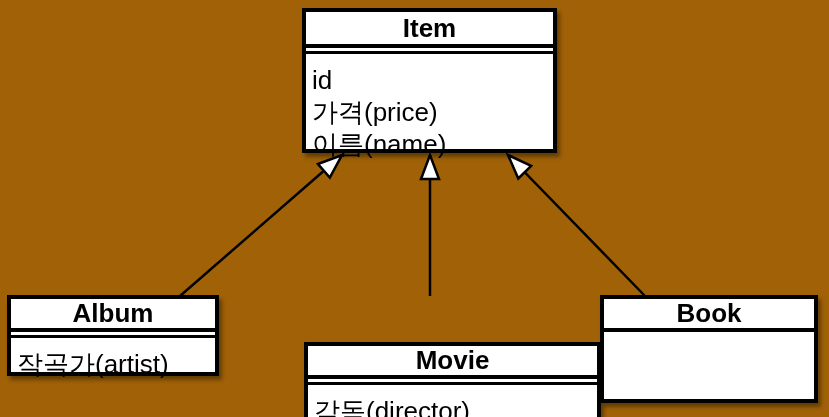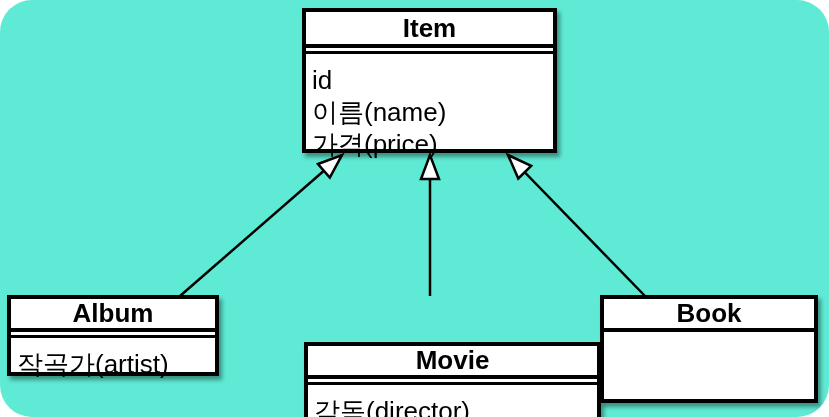--- a/index.html
+++ b/index.html
@@ -5,23 +5,22 @@
   html, body {
     margin: 0;
     padding: 0;
     background: #ffffff;
     font-family: "Liberation Sans", "DejaVu Sans", sans-serif;
   }
   .canvas {
     position: relative;
     width: 829px;
     height: 417px;
-    background: #5eead4;
+    background: #a16207;
     overflow: hidden;
-    border-radius: 32px;
   }
   .arrow-layer {
     position: absolute;
     left: 0;
     top: 0;
     width: 829px;
     height: 417px;
     z-index: 1;
   }
   .uml-class {
@@ -78,22 +77,22 @@
     </defs>
     <line x1="180" y1="296" x2="342" y2="155" stroke="#000000" stroke-width="2.5" marker-end="url(#gen-tri)"></line>
     <line x1="430" y1="296" x2="430" y2="155" stroke="#000000" stroke-width="2.5" marker-end="url(#gen-tri)"></line>
     <line x1="645" y1="296" x2="508" y2="155" stroke="#000000" stroke-width="2.5" marker-end="url(#gen-tri)"></line>
   </svg>
 
   <div class="uml-class" id="box-item">
     <div class="uml-title">Item</div>
     <div class="uml-attrs">
       <div class="uml-attr">id</div>
+      <div class="uml-attr">가격(price)</div>
       <div class="uml-attr">이름(name)</div>
-      <div class="uml-attr">가격(price)</div>
     </div>
   </div>
 
   <div class="uml-class" id="box-album">
     <div class="uml-title">Album</div>
     <div class="uml-attrs">
       <div class="uml-attr">작곡가(artist)</div>
     </div>
   </div>
 

